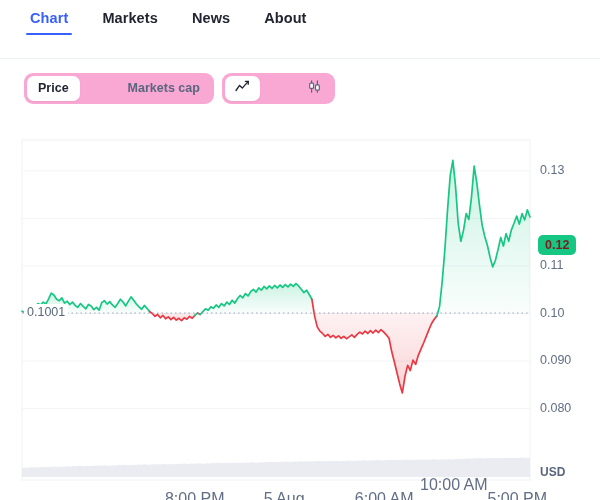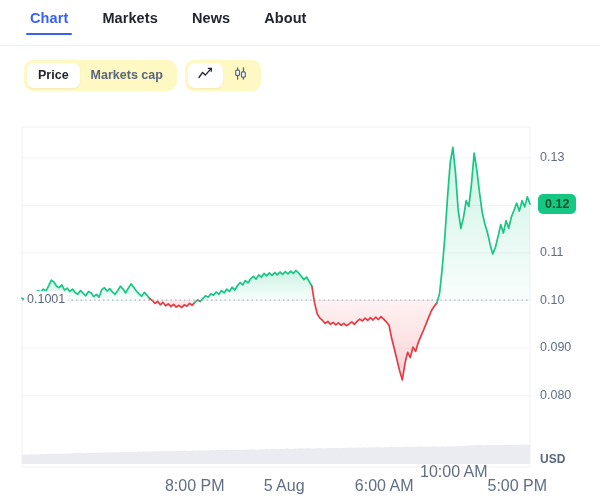--- a/index.html
+++ b/index.html
@@ -6,21 +6,21 @@
   html, body {
     width: 600px; height: 500px;
     background: #ffffff;
     font-family: "Liberation Sans", sans-serif;
     overflow: hidden;
   }
 
   
   .tabbar {
     position: relative;
-    height: 46px;
+    height: 59px;
     display: flex;
     align-items: flex-start;
     padding: 8px 0 0 28px;
     gap: 30px;
   }
   .tabbar::after {
     content: "";
     position: absolute;
     left: 0; right: 0; bottom: 0;
     height: 1px;
@@ -49,24 +49,25 @@
   
   .controls {
     height: 58px;
     display: flex;
     align-items: center;
     padding: 0 24px 0 24px;
   }
   .seg {
     display: flex;
     align-items: center;
-    background: #fef9c3;
+    background: #f9a8d4;
     border-radius: 9px;
     padding: 3px;
     height: 31px;
+    gap: 37px;
   }
   .seg-item {
     display: flex;
     align-items: center;
     justify-content: center;
     height: 25px;
     padding: 0 11px;
     font-size: 12.5px;
     font-weight: 600;
     color: #58667e;
@@ -123,26 +124,27 @@
   }
   .ylabel-usd {
     position: absolute;
     font-size: 12px;
     font-weight: 700;
     color: #58667e;
   }
   .current-badge {
     position: absolute;
     background: #16c784;
-    color: #14532d;
+    color: #7f1d1d;
     font-size: 12.5px;
     font-weight: 700;
     border-radius: 5px;
     padding: 3px 7px;
     white-space: nowrap;
+    margin-top: 28px;
   }
   .ref-badge {
     position: absolute;
     background: #ffffff;
     color: #58667e;
     font-size: 12.5px;
     padding: 1px 3px;
     white-space: nowrap;
   }
   .xaxis-label {

